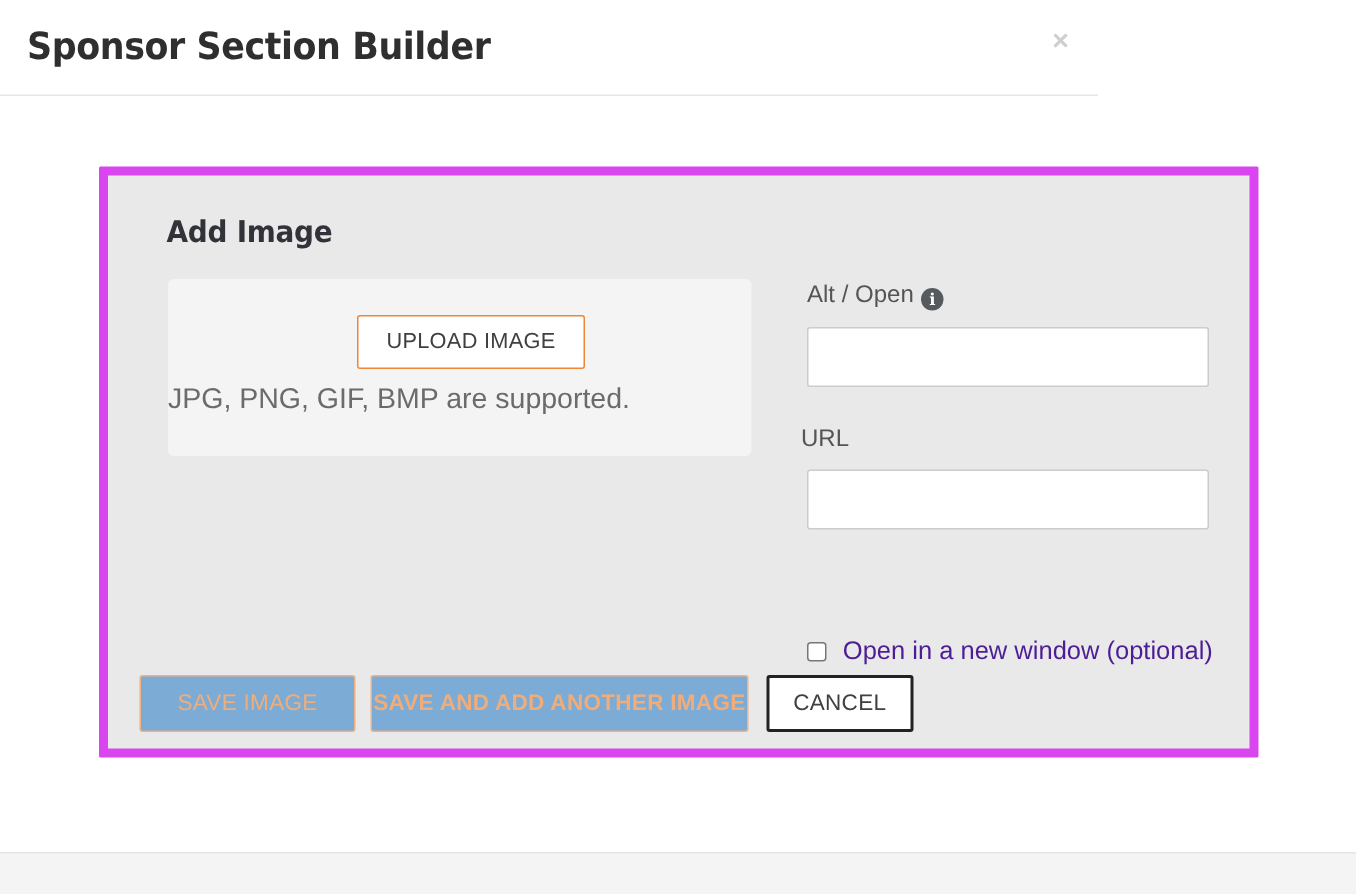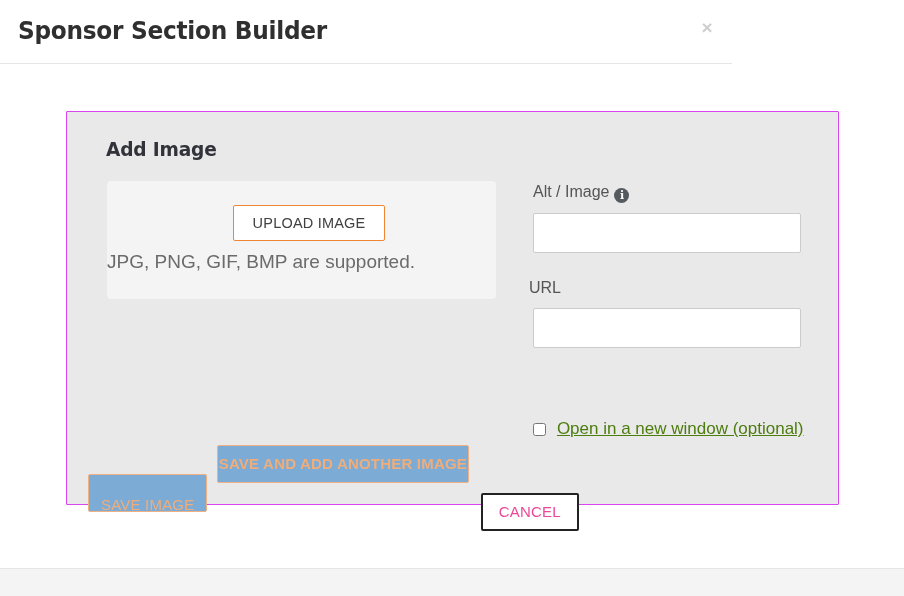--- a/index.html
+++ b/index.html
@@ -70,21 +70,21 @@
   }
 
   
   .panel {
     position: absolute;
     left: 66px;
     top: 47px;
     width: 773px;
     height: 394px;
     background: #e9e9e9;
-    border: 1px solid #d946ef;
+    border: 6px solid #d946ef;
     border-radius: 1px;
   }
   .panel-heading {
     position: absolute;
     left: 39px;
     top: 25px;
     font-family: "DejaVu Sans", sans-serif;
     font-size: 20px;
     font-weight: bold;
     color: #32323a;
@@ -189,24 +189,23 @@
   .checkbox-row input[type=checkbox] {
     width: 13px;
     height: 13px;
     margin: 0;
     vertical-align: -1px;
     cursor: pointer;
   }
   .checkbox-label {
     font-family: "Liberation Sans", sans-serif;
     font-size: 17px;
-    color: #4d7c0f;
+    color: #4c1d95;
     margin-left: 7px;
     vertical-align: 1px;
-    text-decoration: underline;
   }
 
   
   .btn-row {
     position: absolute;
     left: 21px;
     top: 333px;
     height: 38px;
   }
   .btn {
@@ -224,28 +223,27 @@
     white-space: nowrap;
   }
   .btn-primary-disabled {
     background: #7cacd6;
     border: 1px solid #efb083;
     color: #f0ad79;
   }
   .btn-cancel {
     background: #ffffff;
     border: 2px solid #222222;
-    color: #ec4899;
+    color: #404040;
     height: 38px;
     line-height: 34px;
     padding: 0 16px;
     margin-left: 8px;
-    margin-top: 48px;
-  }
-  .btn-save-image { width: 119px; padding: 12px; margin-top: 29px; }
+  }
+  .btn-save-image { width: 144px; padding: 0; }
   .btn-save-another { width: 252px; padding: 0; margin-left: 6px; font-weight: bold; }
 
   
   .modal-footer {
     position: absolute;
     left: 0;
     top: 568px;
     width: 904px;
     height: 28px;
     background: #f4f4f4;
@@ -265,21 +263,21 @@
   <div class="panel">
 
     <div class="panel-heading">Add Image</div>
 
     <div class="upload-box">
       <button class="upload-button">UPLOAD IMAGE</button>
       <div class="upload-hint">JPG, PNG, GIF, BMP are supported.</div>
     </div>
 
     <div class="field-label label-alt">
-      <span>Alt / Image</span><span class="info-icon">i</span>
+      <span>Alt / Open</span><span class="info-icon">i</span>
     </div>
     <input class="text-input input-alt" type="text" value="" style="">
 
     <div class="field-label label-url">URL</div>
     <input class="text-input input-url" type="text" value="" style="">
 
     <div class="checkbox-row">
       <input type="checkbox" style="">
       <span class="checkbox-label">Open in a new window (optional)</span>
     </div>

